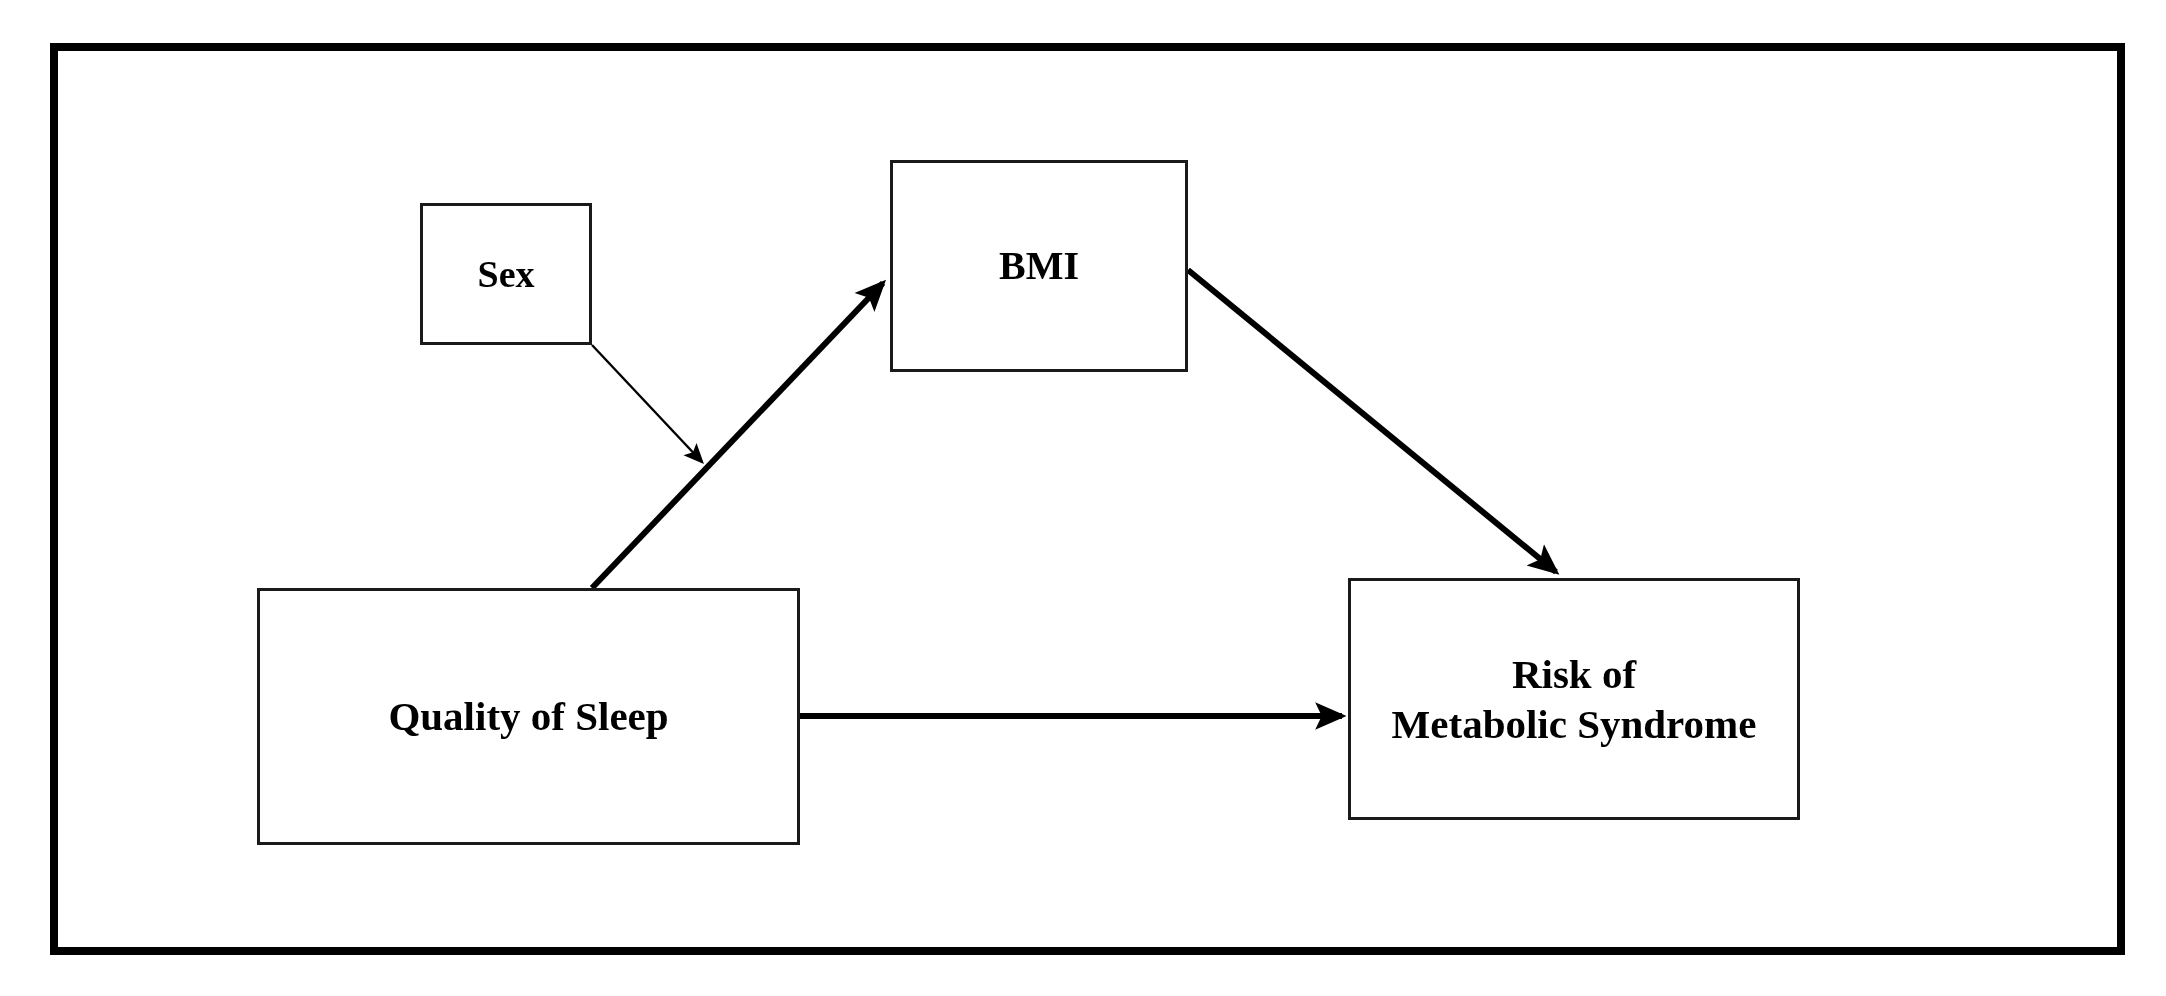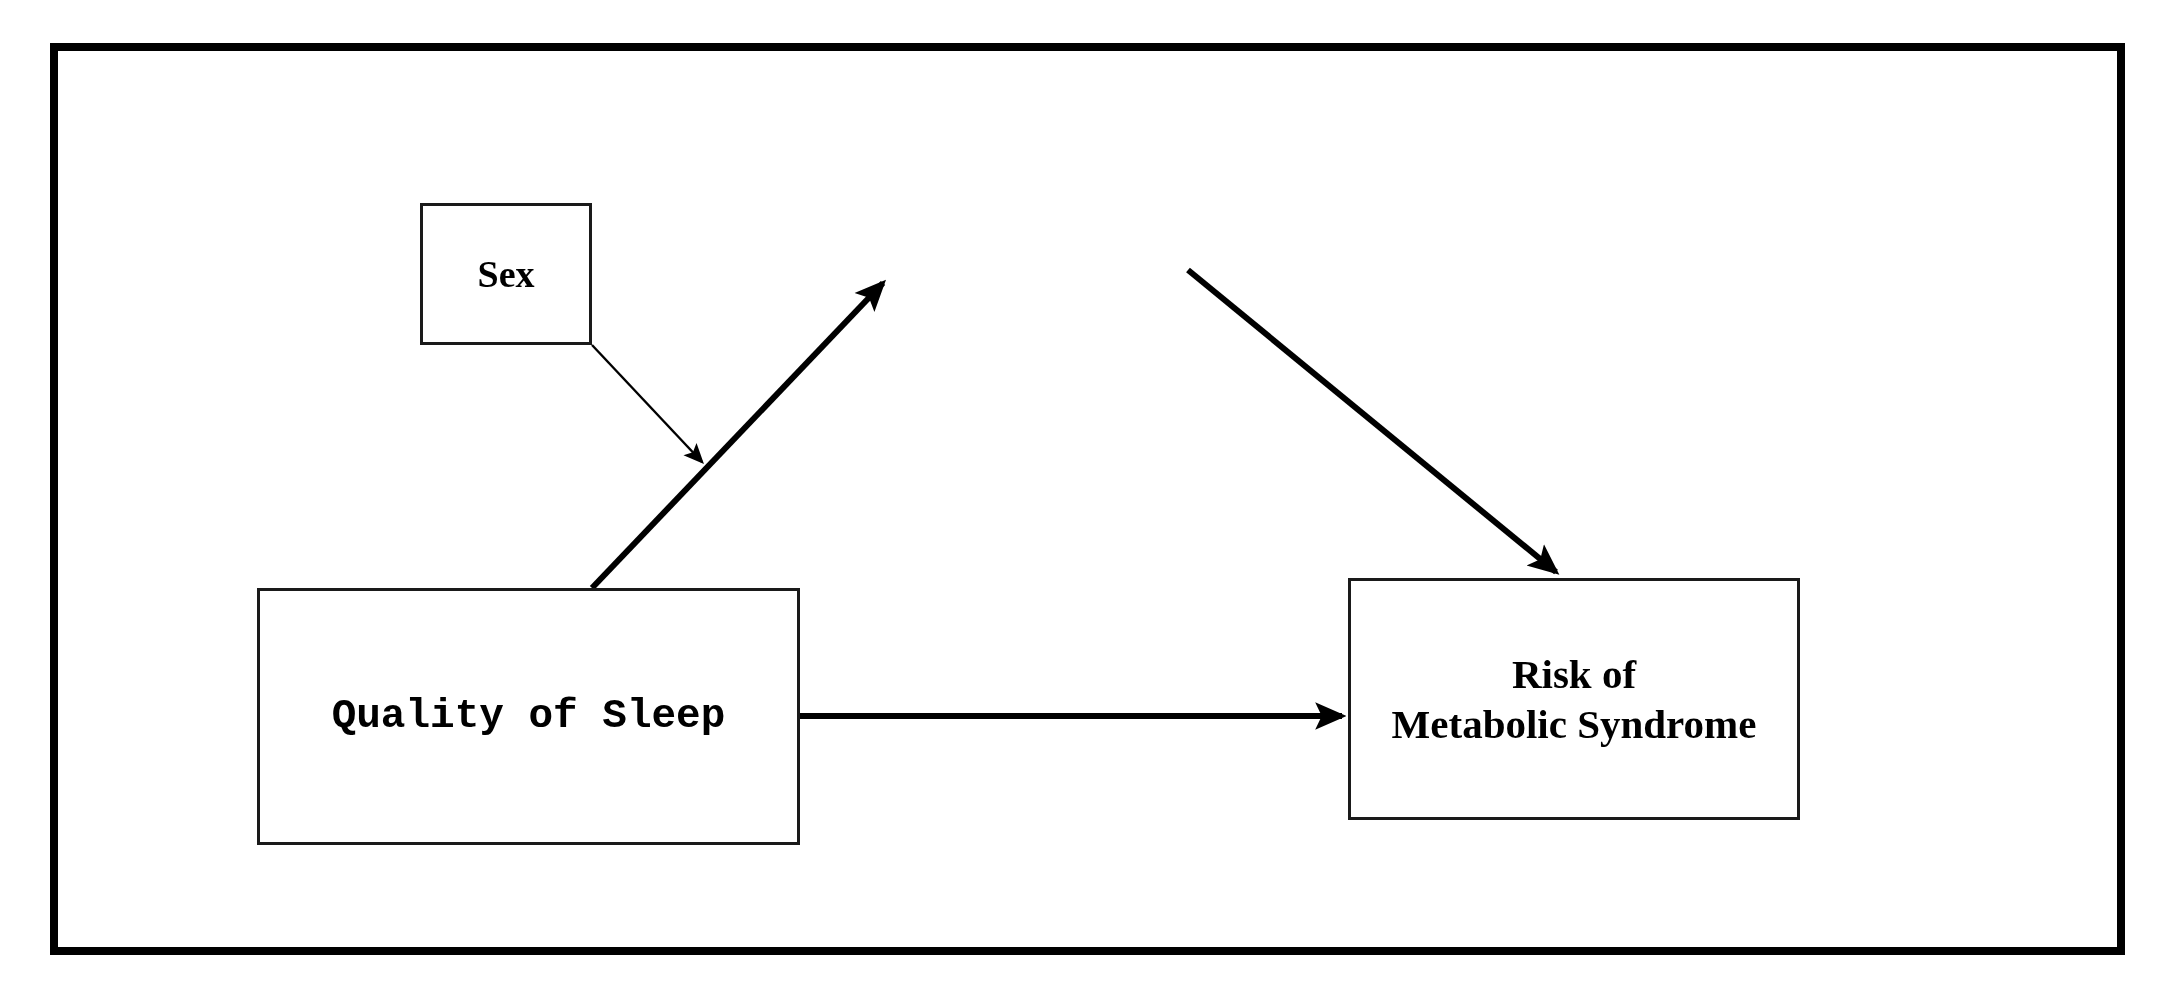--- a/index.html
+++ b/index.html
@@ -66,21 +66,20 @@
     width: 298px;
     height: 212px;
     font-size: 40px;
   }
   #node-sleep {
     left: 257px;
     top: 588px;
     width: 543px;
     height: 257px;
     font-size: 41px;
-    font-family: Liberation Mono, monospace;
   }
   #node-risk {
     left: 1348px;
     top: 578px;
     width: 452px;
     height: 242px;
     font-size: 41px;
     justify-content: center;
   }
   .node-label {
@@ -112,20 +111,23 @@
 
     <line x1="800" y1="716" x2="1342" y2="716" stroke="#000000" stroke-width="6" marker-end="url(#arrow-thick)"></line>
 
     <line x1="592" y1="345" x2="702" y2="462" stroke="#000000" stroke-width="2.4" marker-end="url(#arrow-thin)"></line>
   </svg>
 
   <div class="node" id="node-sex">
     <span class="node-label">Sex</span>
   </div>
 
+  <div class="node" id="node-bmi">
+    <span class="node-label">BMI</span>
+  </div>
 
   <div class="node" id="node-sleep">
     <span class="node-label">Quality of Sleep</span>
   </div>
 
   <div class="node" id="node-risk">
     <span class="node-label">Risk of
 Metabolic Syndrome</span>
   </div>
 

